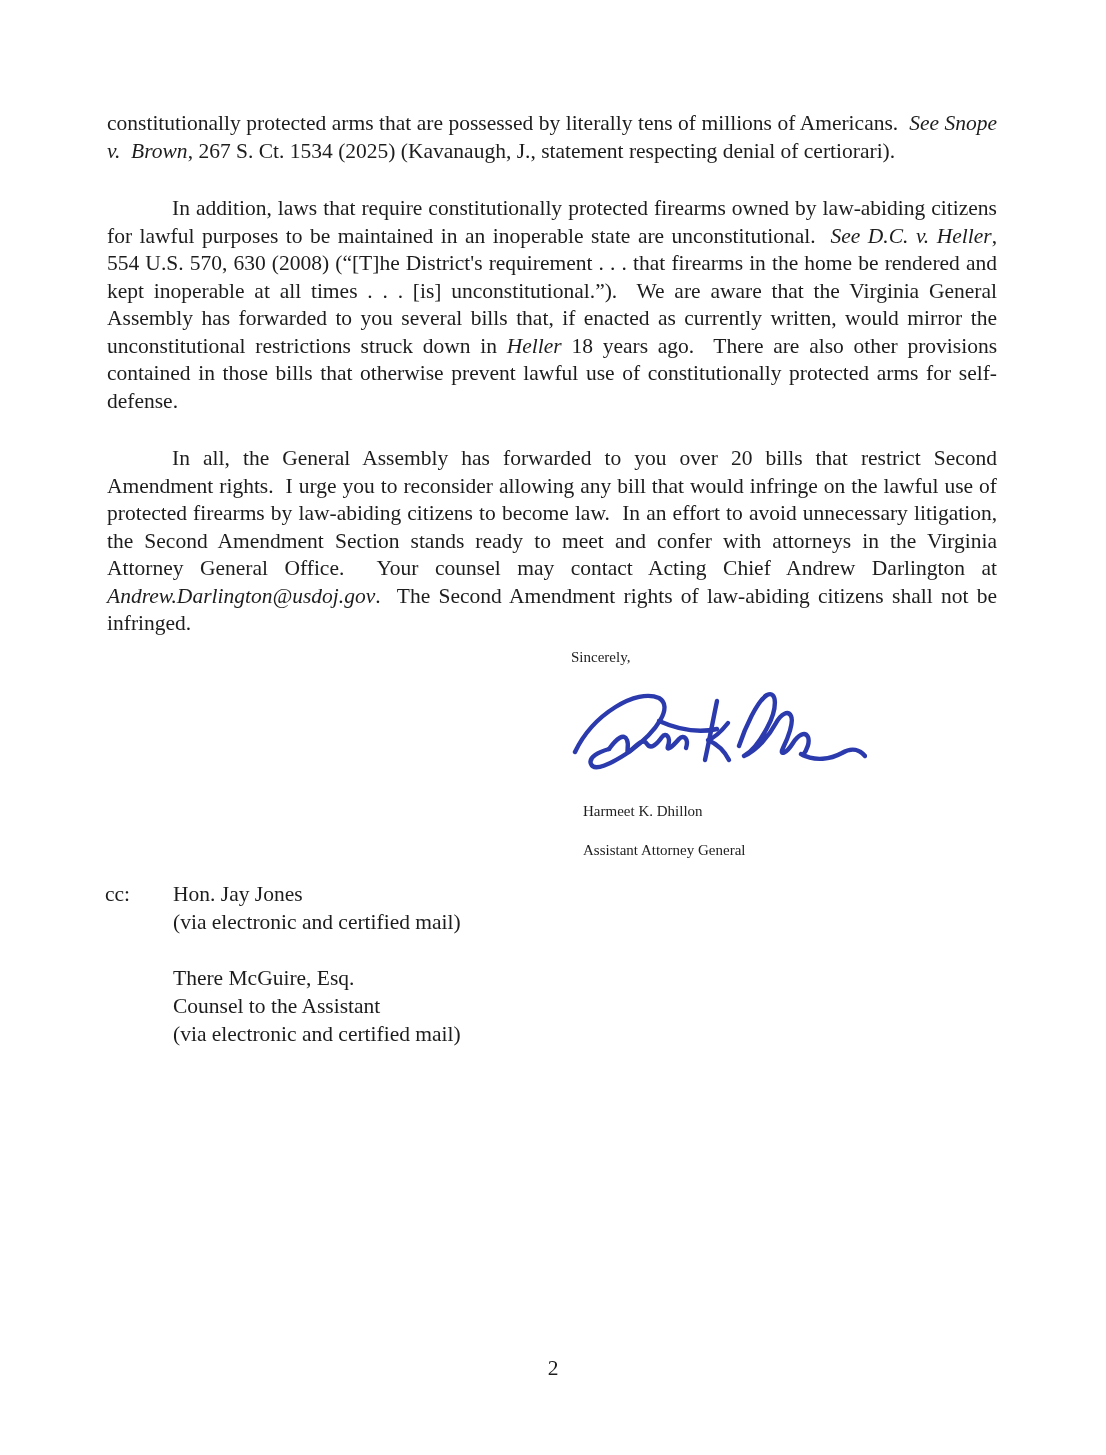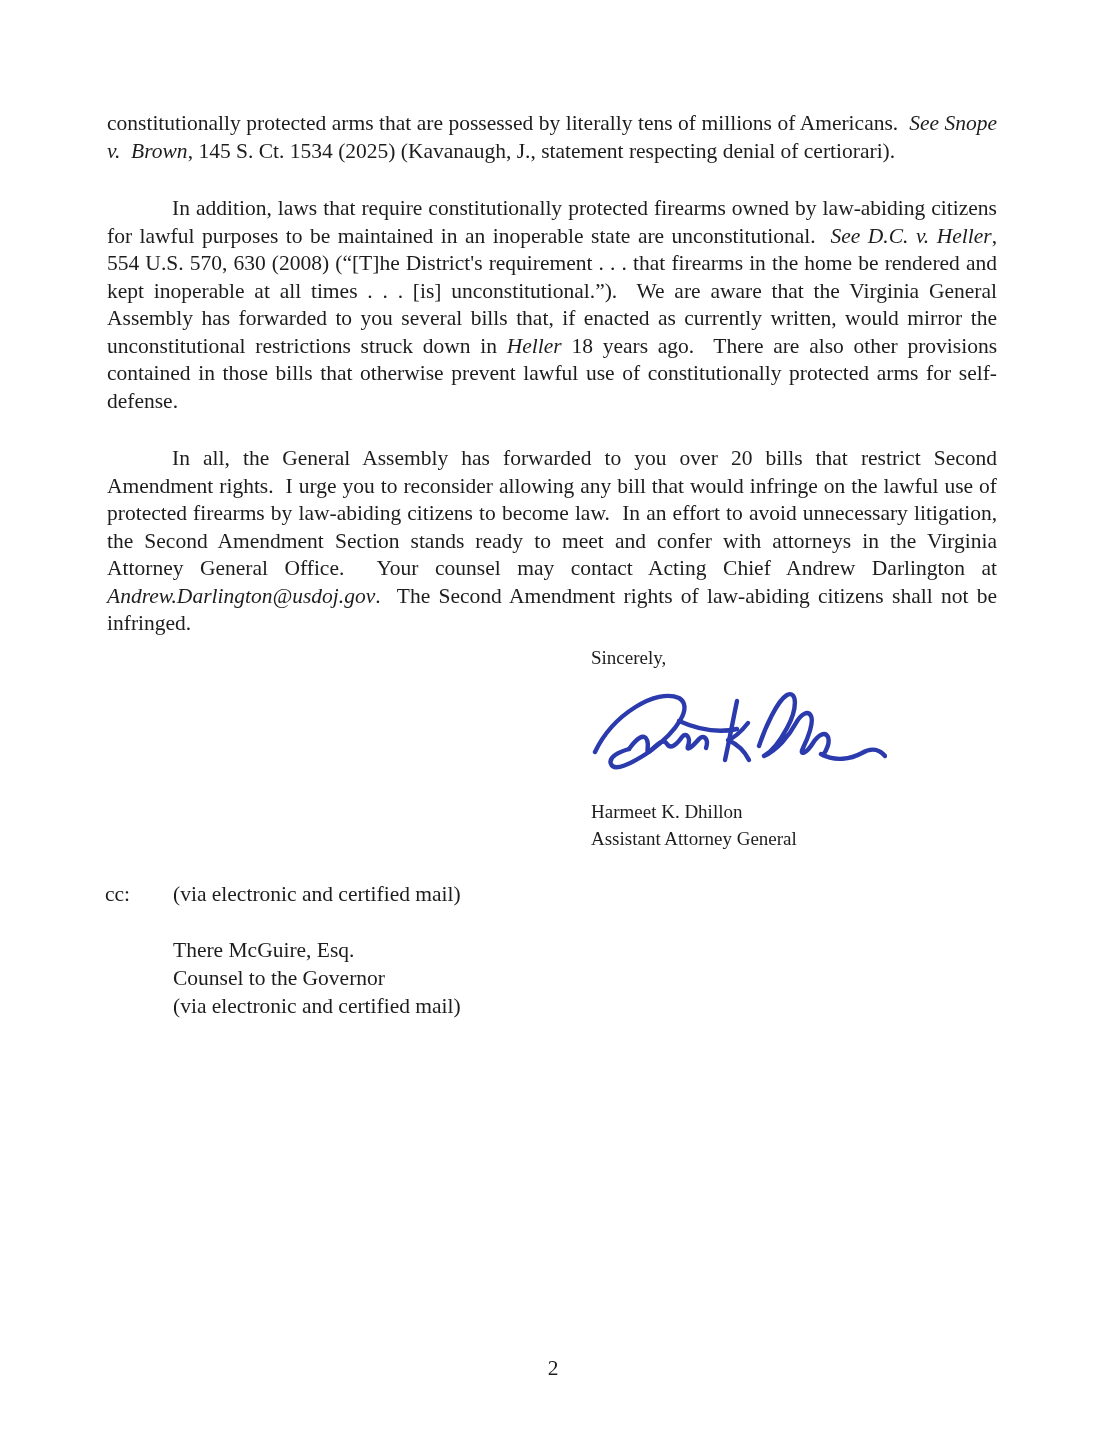--- a/index.html
+++ b/index.html
@@ -27,31 +27,31 @@
   .para {
     margin: 0 0 30px 0;
     white-space: pre-wrap;
   }
   .para.indent { text-indent: 65px; font-family: Liberation Serif, serif; }
   .it { font-style: italic; }
 
   
   .closing {
     position: absolute;
-    left: 591px; top: 644px;
-    font-size: 19px;
+    left: 571px; top: 644px;
+    font-size: 15px;
     line-height: 27.5px;
   }
   .valediction { margin: 0; }
   .signature {
     margin: 14px 0 12px -4px;
     width: 300px; height: 100px;
   }
   .signature svg { display: block; width: 300px; height: 100px; }
-  .signer-name, .signer-title { margin: 0; font-family: Liberation Serif, serif; }
+  .signer-name, .signer-title { margin: 12px; font-family: Liberation Serif, serif; }
 
   
   .cc-block {
     position: absolute;
     left: 105px; top: 880px;
     font-size: 21.5px;
     line-height: 28px;
     display: flex;
     align-items: flex-start;
   }
@@ -67,21 +67,21 @@
     text-align: center;
     font-size: 21.5px;
   }
 </style>
 </head>
 <body>
 
 <div class="page">
 
   <section class="body-text">
-    <p class="para"><span>constitutionally protected arms that are possessed by literally tens of millions of Americans.  </span><span class="it">See Snope v.  Brown</span><span>, 145 S. Ct. 1534 (2025) (Kavanaugh, J., statement respecting denial of certiorari).</span></p>
+    <p class="para"><span>constitutionally protected arms that are possessed by literally tens of millions of Americans.  </span><span class="it">See Snope v.  Brown</span><span>, 267 S. Ct. 1534 (2025) (Kavanaugh, J., statement respecting denial of certiorari).</span></p>
     <p class="para indent"><span>In addition, laws that require constitutionally protected firearms owned by law-abiding citizens for lawful purposes to be maintained in an inoperable state are unconstitutional.  </span><span class="it">See D.C. v. Heller</span><span>, 554 U.S. 570, 630 (2008) (“[T]he District's requirement . . . that firearms in the home be rendered and kept inoperable at all times . . . [is] unconstitutional.”).  We are aware that the Virginia General Assembly has forwarded to you several bills that, if enacted as currently written, would mirror the unconstitutional restrictions struck down in </span><span class="it">Heller</span><span> 18 years ago.  There are also other provisions contained in those bills that otherwise prevent lawful use of constitutionally protected arms for self-defense.</span></p>
     <p class="para indent"><span>In all, the General Assembly has forwarded to you over 20 bills that restrict Second Amendment rights.  I urge you to reconsider allowing any bill that would infringe on the lawful use of protected firearms by law-abiding citizens to become law.  In an effort to avoid unnecessary litigation, the Second Amendment Section stands ready to meet and confer with attorneys in the Virginia Attorney General Office.  Your counsel may contact Acting Chief Andrew Darlington at </span><span class="it">Andrew.Darlington@usdoj.gov</span><span>.  The Second Amendment rights of law-abiding citizens shall not be infringed.</span></p>
   </section>
 
   <section class="closing">
     <p class="valediction">Sincerely,</p>
     <div class="signature">
       <svg viewBox="0 0 300 100" xmlns="http://www.w3.org/2000/svg" aria-hidden="true">
         <g fill="none" stroke="#2b3aad" stroke-width="4.4" stroke-linecap="round" stroke-linejoin="round">
           <path d="M8 66 C 26 28, 70 2, 92 12 C 106 20, 92 44, 62 66 C 44 78, 27 86, 24 78 C 21 71, 32 66, 42 63"></path>
@@ -95,25 +95,26 @@
       </svg>
     </div>
     <p class="signer-name">Harmeet K. Dhillon</p>
     <p class="signer-title">Assistant Attorney General</p>
   </section>
 
   <section class="cc-block">
     <div class="cc-label">cc:</div>
     <div class="cc-recipients">
       <div class="cc-recipient">
+        <p class="cc-line">Hon. Jay Jones</p>
         <p class="cc-line">(via electronic and certified mail)</p>
       </div>
       <div class="cc-recipient">
         <p class="cc-line">There McGuire, Esq.</p>
-        <p class="cc-line">Counsel to the Governor</p>
+        <p class="cc-line">Counsel to the Assistant</p>
         <p class="cc-line">(via electronic and certified mail)</p>
       </div>
     </div>
   </section>
 
   <footer class="page-number">2</footer>
 
 </div>
 
 </body></html>

